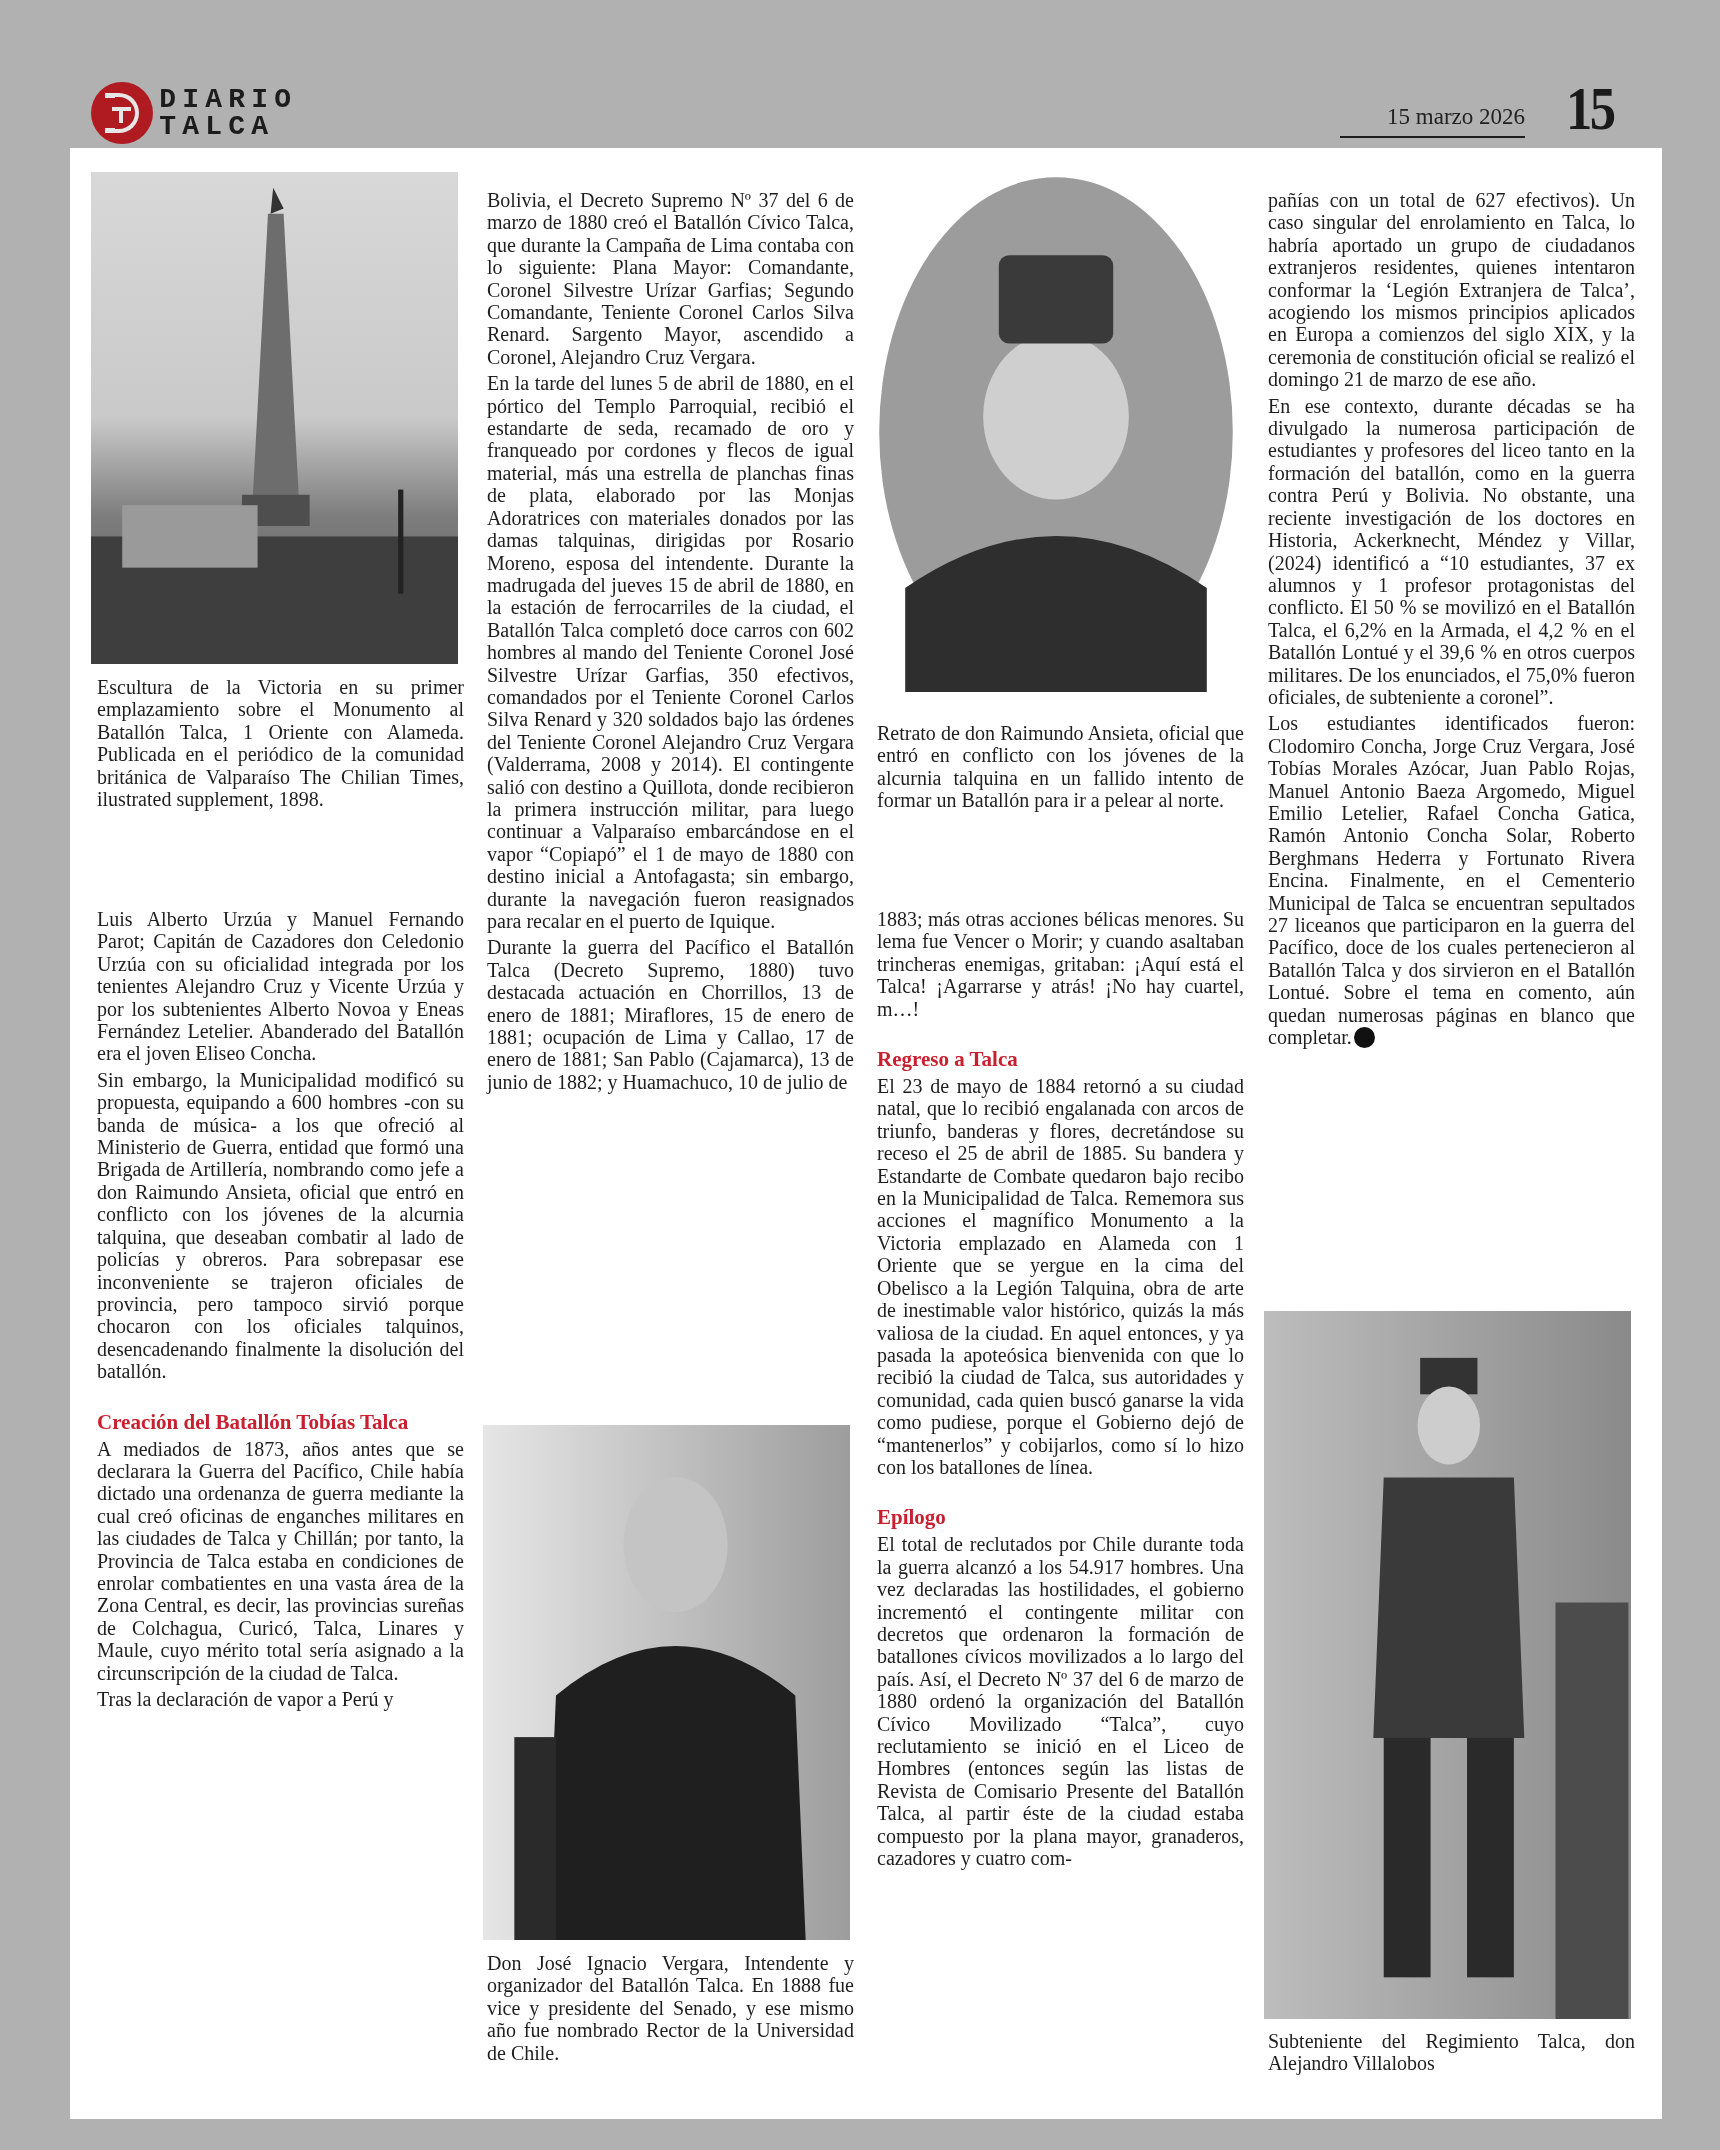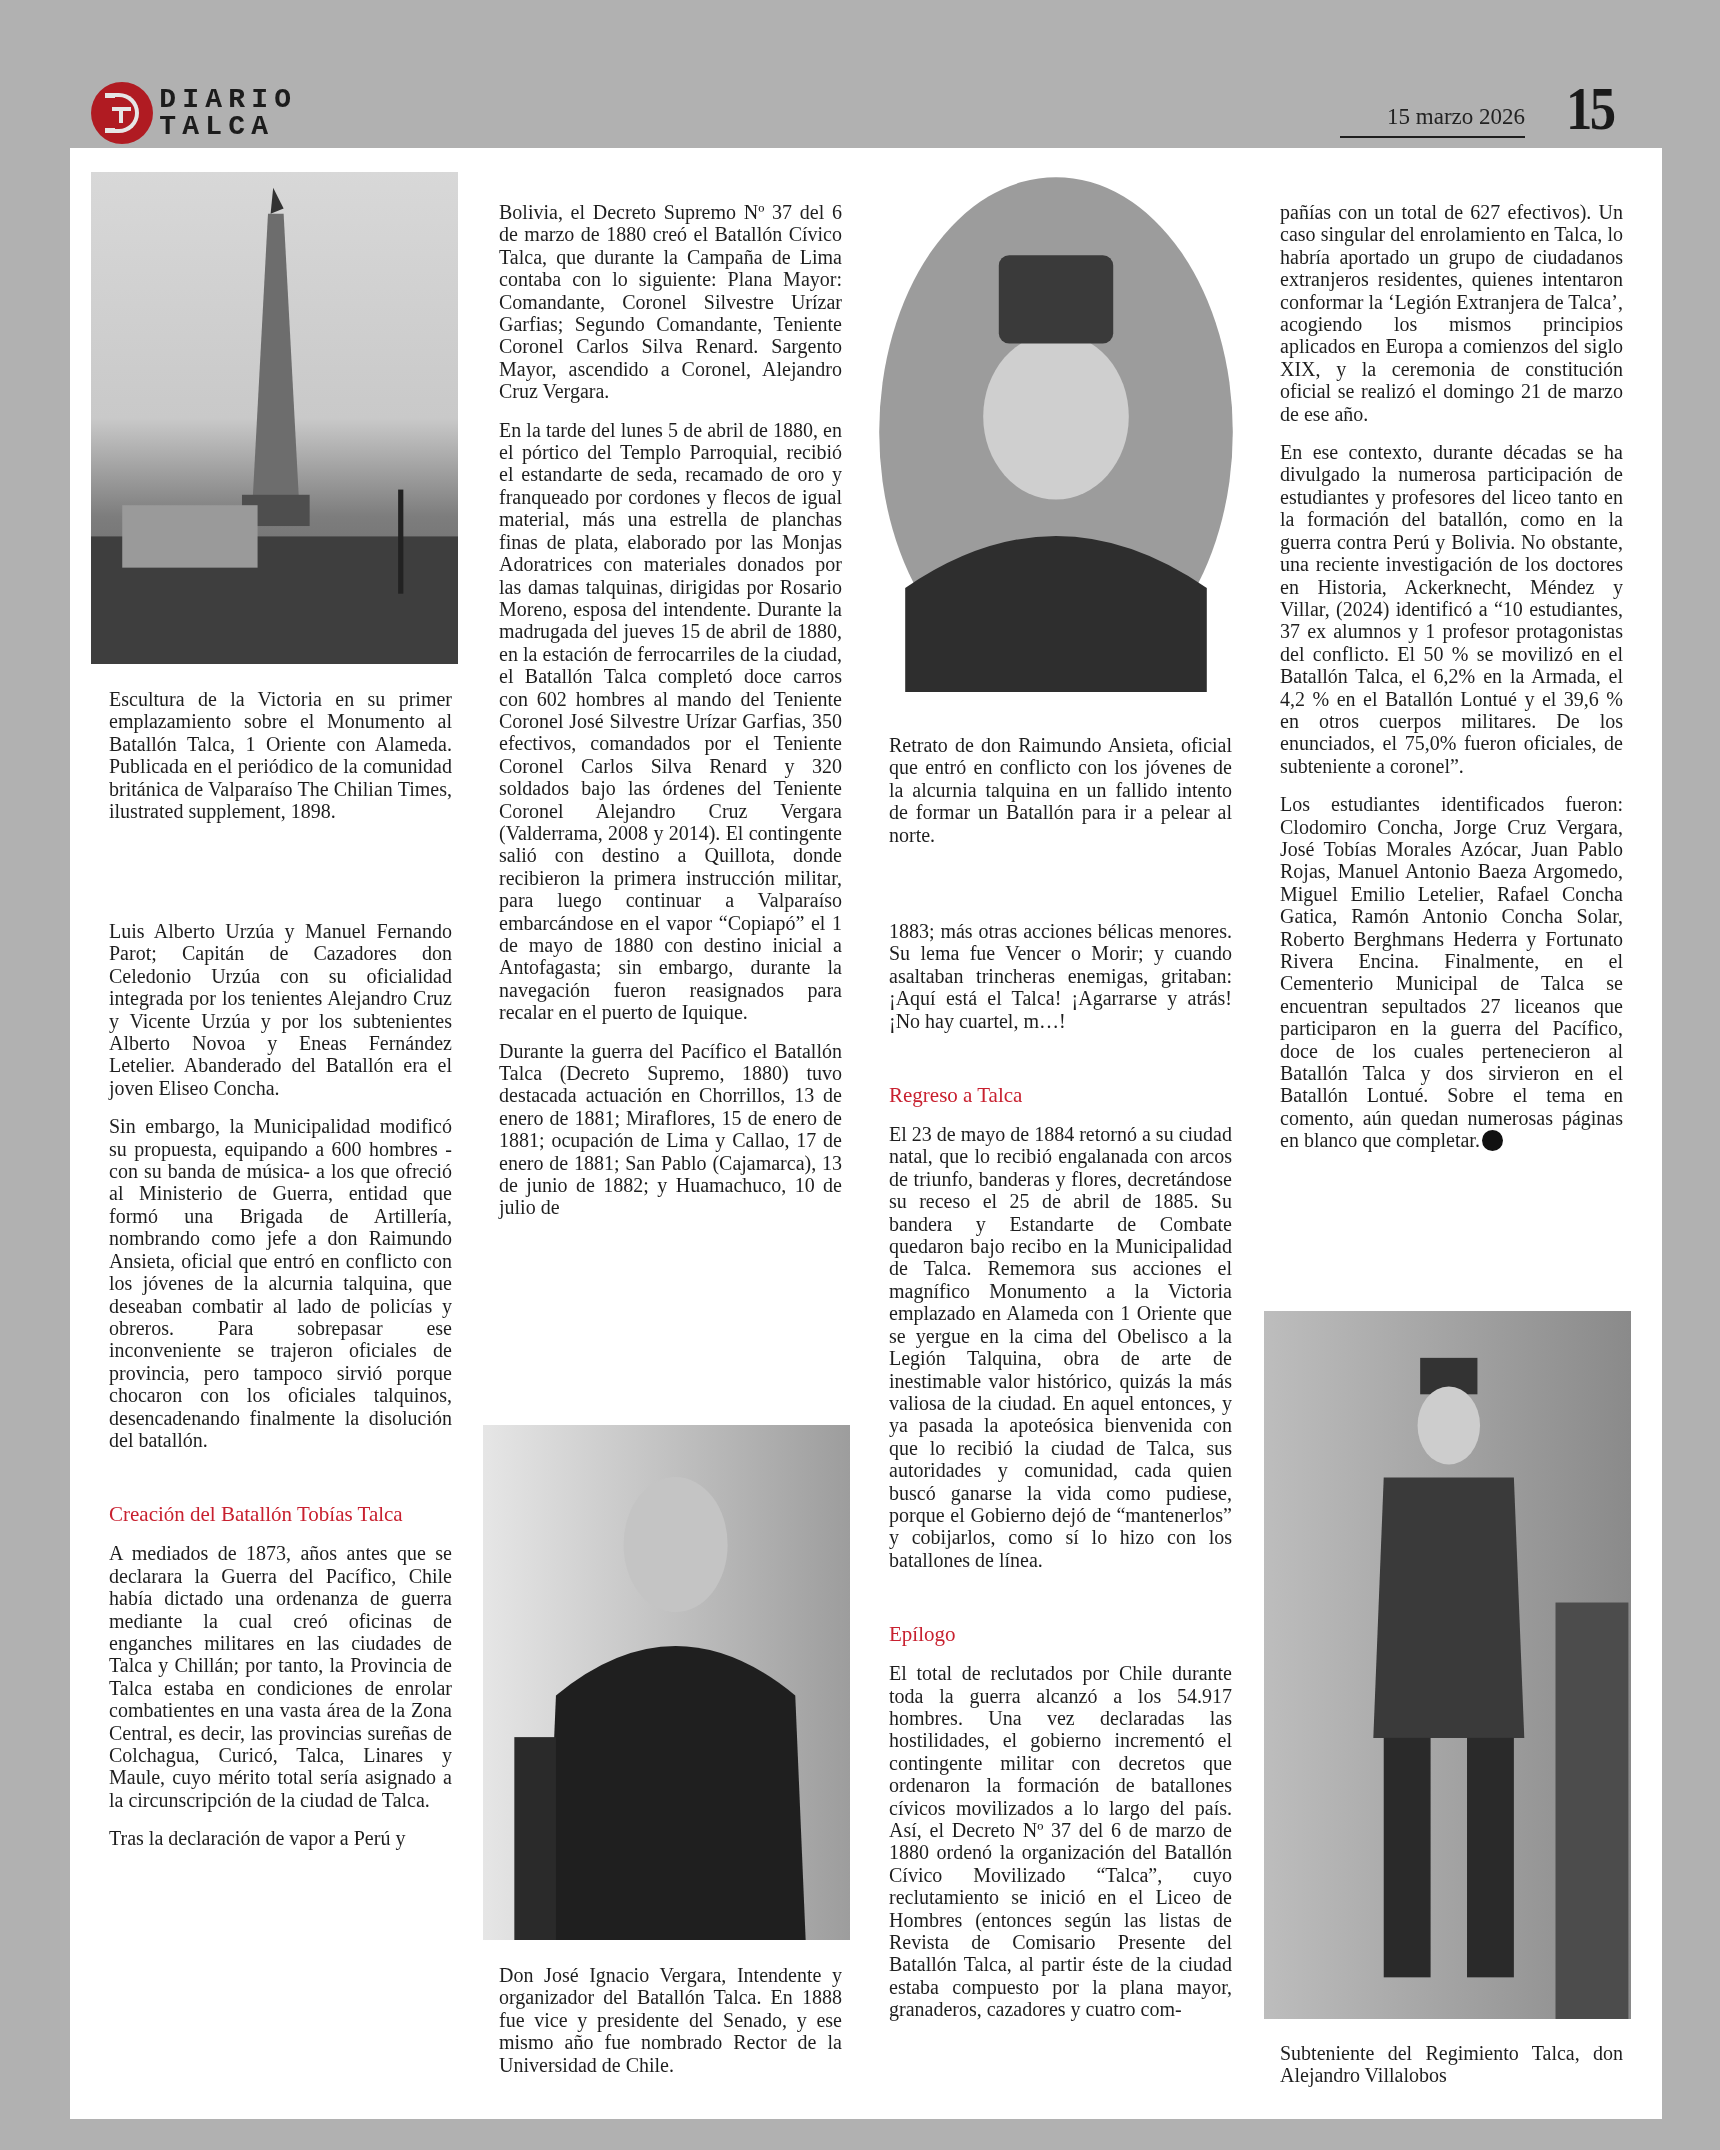--- a/index.html
+++ b/index.html
@@ -10,23 +10,23 @@
   .logo-mark .dbar{position:absolute;left:13.5px;top:11.4px;width:10.4px;height:4.7px;background:#e6e6e6;}
   .logo-mark .dbar2{position:absolute;left:13.5px;top:46px;width:10.4px;height:4.7px;background:#e6e6e6;}
   .logo-mark .t1{position:absolute;left:21px;top:25px;width:19px;height:3.6px;background:#e6e6e6;}
   .logo-mark .t2{position:absolute;left:28px;top:25px;width:3.6px;height:15.6px;background:#e6e6e6;}
   .logo-text{margin-left:6.2px;font-family:Liberation Mono, monospace;font-weight:bold;color:#1c1c1c;line-height:27px;}
   .logo-text div{font-size:28px;letter-spacing:6.2px;}
   .date{position:absolute;left:1340px;top:104px;width:185px;text-align:right;font-size:23px;color:#222;border-bottom:2.6px solid #1e1e1e;padding-bottom:6px;}
   .pagenum{position:absolute;left:1566px;top:73px;font-size:62px;font-weight:bold;font-family:"Liberation Serif",serif;letter-spacing:-3.1px;color:#1a1a1a;transform:scaleX(0.85);transform-origin:left;}
   .page{position:absolute;left:70px;top:148px;width:1592px;height:1971px;background:#fff;}
   .col{position:absolute;width:375px;font-size:20px;line-height:22.4px;text-align:justify;hyphens:manual;}
-  .col p{margin:16px;}
+  .col p{margin:4px;}
   .cap{font-weight:normal;font-size:20px;line-height:22.4px;text-align:justify;margin:0;}
-  .h{color:#c8202f;font-weight:normal;font-size:21px;line-height:24px;margin:0;}
+  .h{color:#c8202f;font-weight:bold;font-size:21px;line-height:24px;margin:0;}
   .photo{position:absolute;background:#888;overflow:hidden;}
   .bullet{display:inline-block;width:21px;height:21px;border-radius:50%;background:#111;vertical-align:-4.2px;margin-left:2.1px;}
 </style>
 </head>
 <body>
 
 <div class="logo">
   <div class="logo-mark">
     <div class="d"></div>
       <div class="dbar"></div>

